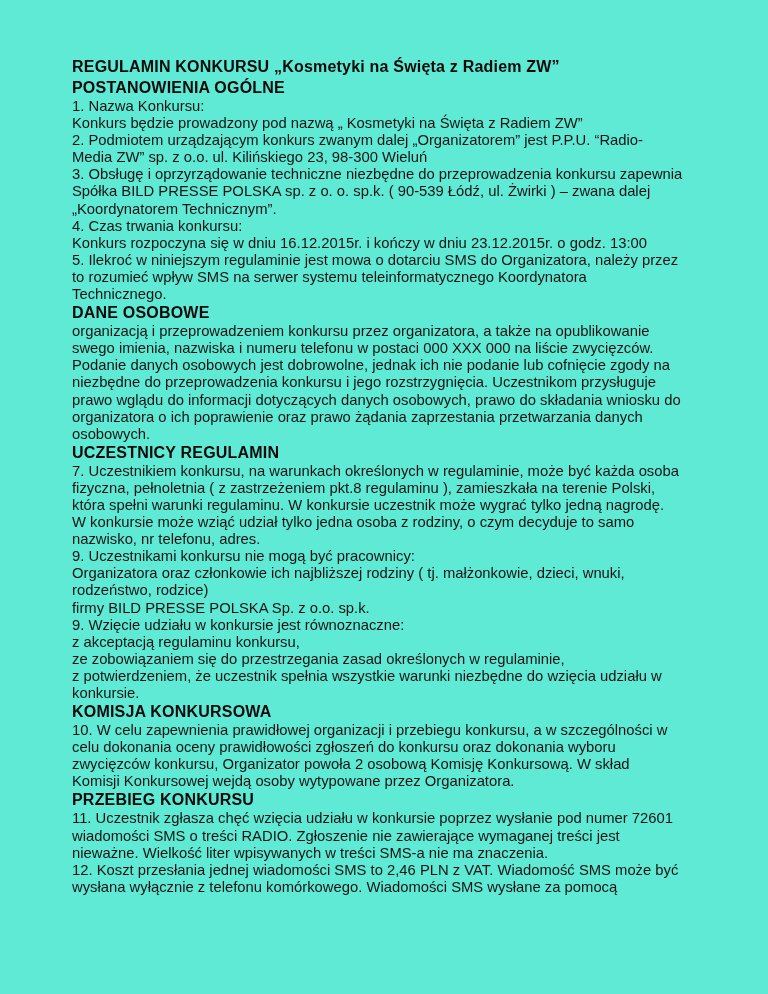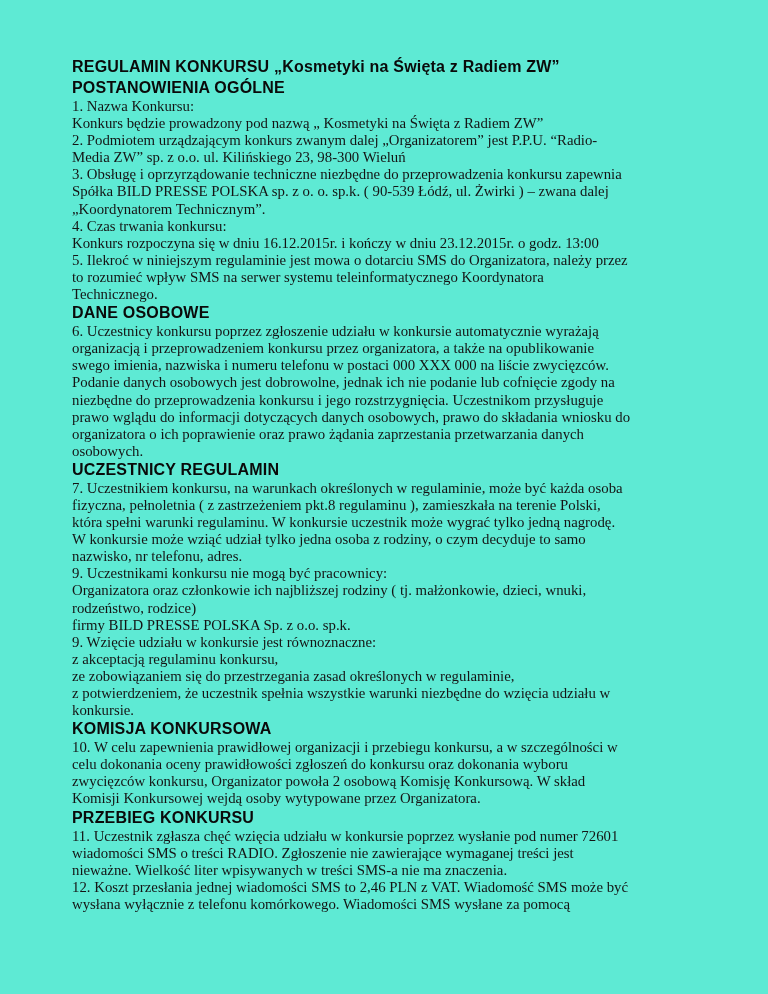--- a/index.html
+++ b/index.html
@@ -23,21 +23,21 @@
     font-family: "Liberation Sans", "DejaVu Sans", sans-serif;
     font-weight: 700;
     font-size: 16px;
     line-height: 20px;
     letter-spacing: 0.2px;
     color: #0a0a0a;
     white-space: pre;
   }
   .doc-title { line-height: 22px; }
   .doc-line {
-    font-family: Liberation Serif, serif;
+    font-family: Liberation Sans, sans-serif;
     font-size: 14.8px;
     line-height: 17.1px;
     color: #141414;
     white-space: pre;
   }
 </style>
 </head>
 <body>
 
 <div class="page">
@@ -50,21 +50,20 @@
       <div class="doc-line">Media ZW” sp. z o.o. ul. Kilińskiego 23, 98-300 Wieluń</div>
       <div class="doc-line">3. Obsługę i oprzyrządowanie techniczne niezbędne do przeprowadzenia konkursu zapewnia</div>
       <div class="doc-line">Spółka BILD PRESSE POLSKA sp. z o. o. sp.k. ( 90-539 Łódź, ul. Żwirki ) – zwana dalej</div>
       <div class="doc-line">„Koordynatorem Technicznym”.</div>
       <div class="doc-line">4. Czas trwania konkursu:</div>
       <div class="doc-line">Konkurs rozpoczyna się w dniu 16.12.2015r. i kończy w dniu 23.12.2015r. o godz. 13:00</div>
       <div class="doc-line">5. Ilekroć w niniejszym regulaminie jest mowa o dotarciu SMS do Organizatora, należy przez</div>
       <div class="doc-line">to rozumieć wpływ SMS na serwer systemu teleinformatycznego Koordynatora</div>
       <div class="doc-line">Technicznego.</div>
       <div class="doc-heading">DANE OSOBOWE</div>
-      <div class="doc-line">6. Uczestnicy konkursu poprzez zgłoszenie udziału w konkursie automatycznie wyrażają</div>
       <div class="doc-line">organizacją i przeprowadzeniem konkursu przez organizatora, a także na opublikowanie</div>
       <div class="doc-line">swego imienia, nazwiska i numeru telefonu w postaci 000 XXX 000 na liście zwycięzców.</div>
       <div class="doc-line">Podanie danych osobowych jest dobrowolne, jednak ich nie podanie lub cofnięcie zgody na</div>
       <div class="doc-line">niezbędne do przeprowadzenia konkursu i jego rozstrzygnięcia. Uczestnikom przysługuje</div>
       <div class="doc-line">prawo wglądu do informacji dotyczących danych osobowych, prawo do składania wniosku do</div>
       <div class="doc-line">organizatora o ich poprawienie oraz prawo żądania zaprzestania przetwarzania danych</div>
       <div class="doc-line">osobowych.</div>
       <div class="doc-heading">UCZESTNICY REGULAMIN</div>
       <div class="doc-line">7. Uczestnikiem konkursu, na warunkach określonych w regulaminie, może być każda osoba</div>
       <div class="doc-line">fizyczna, pełnoletnia ( z zastrzeżeniem pkt.8 regulaminu ), zamieszkała na terenie Polski,</div>

